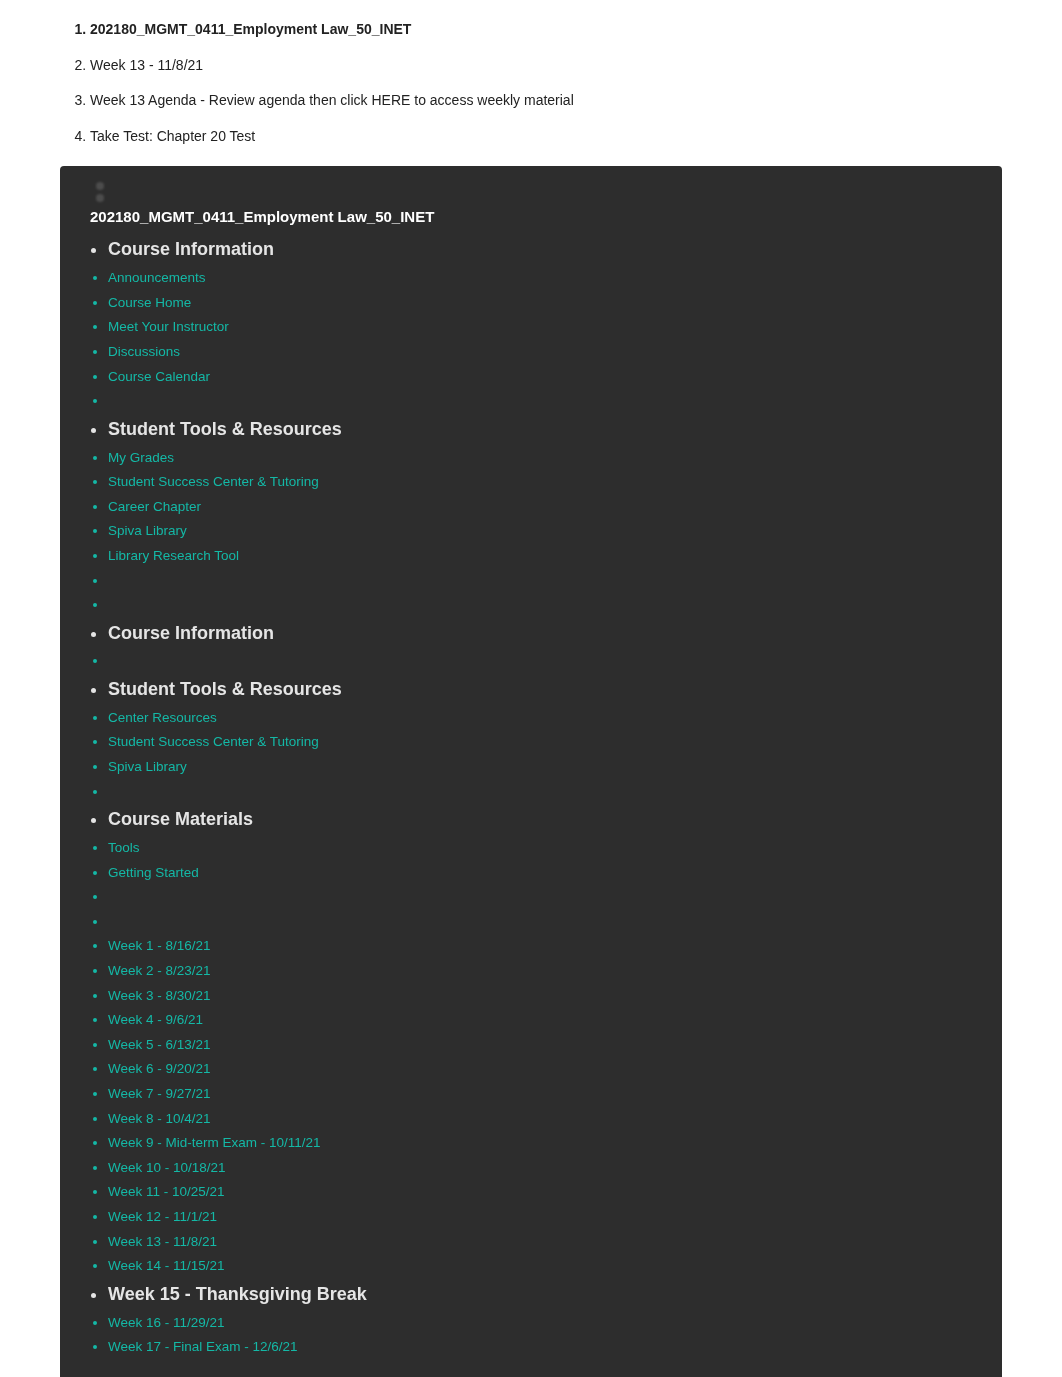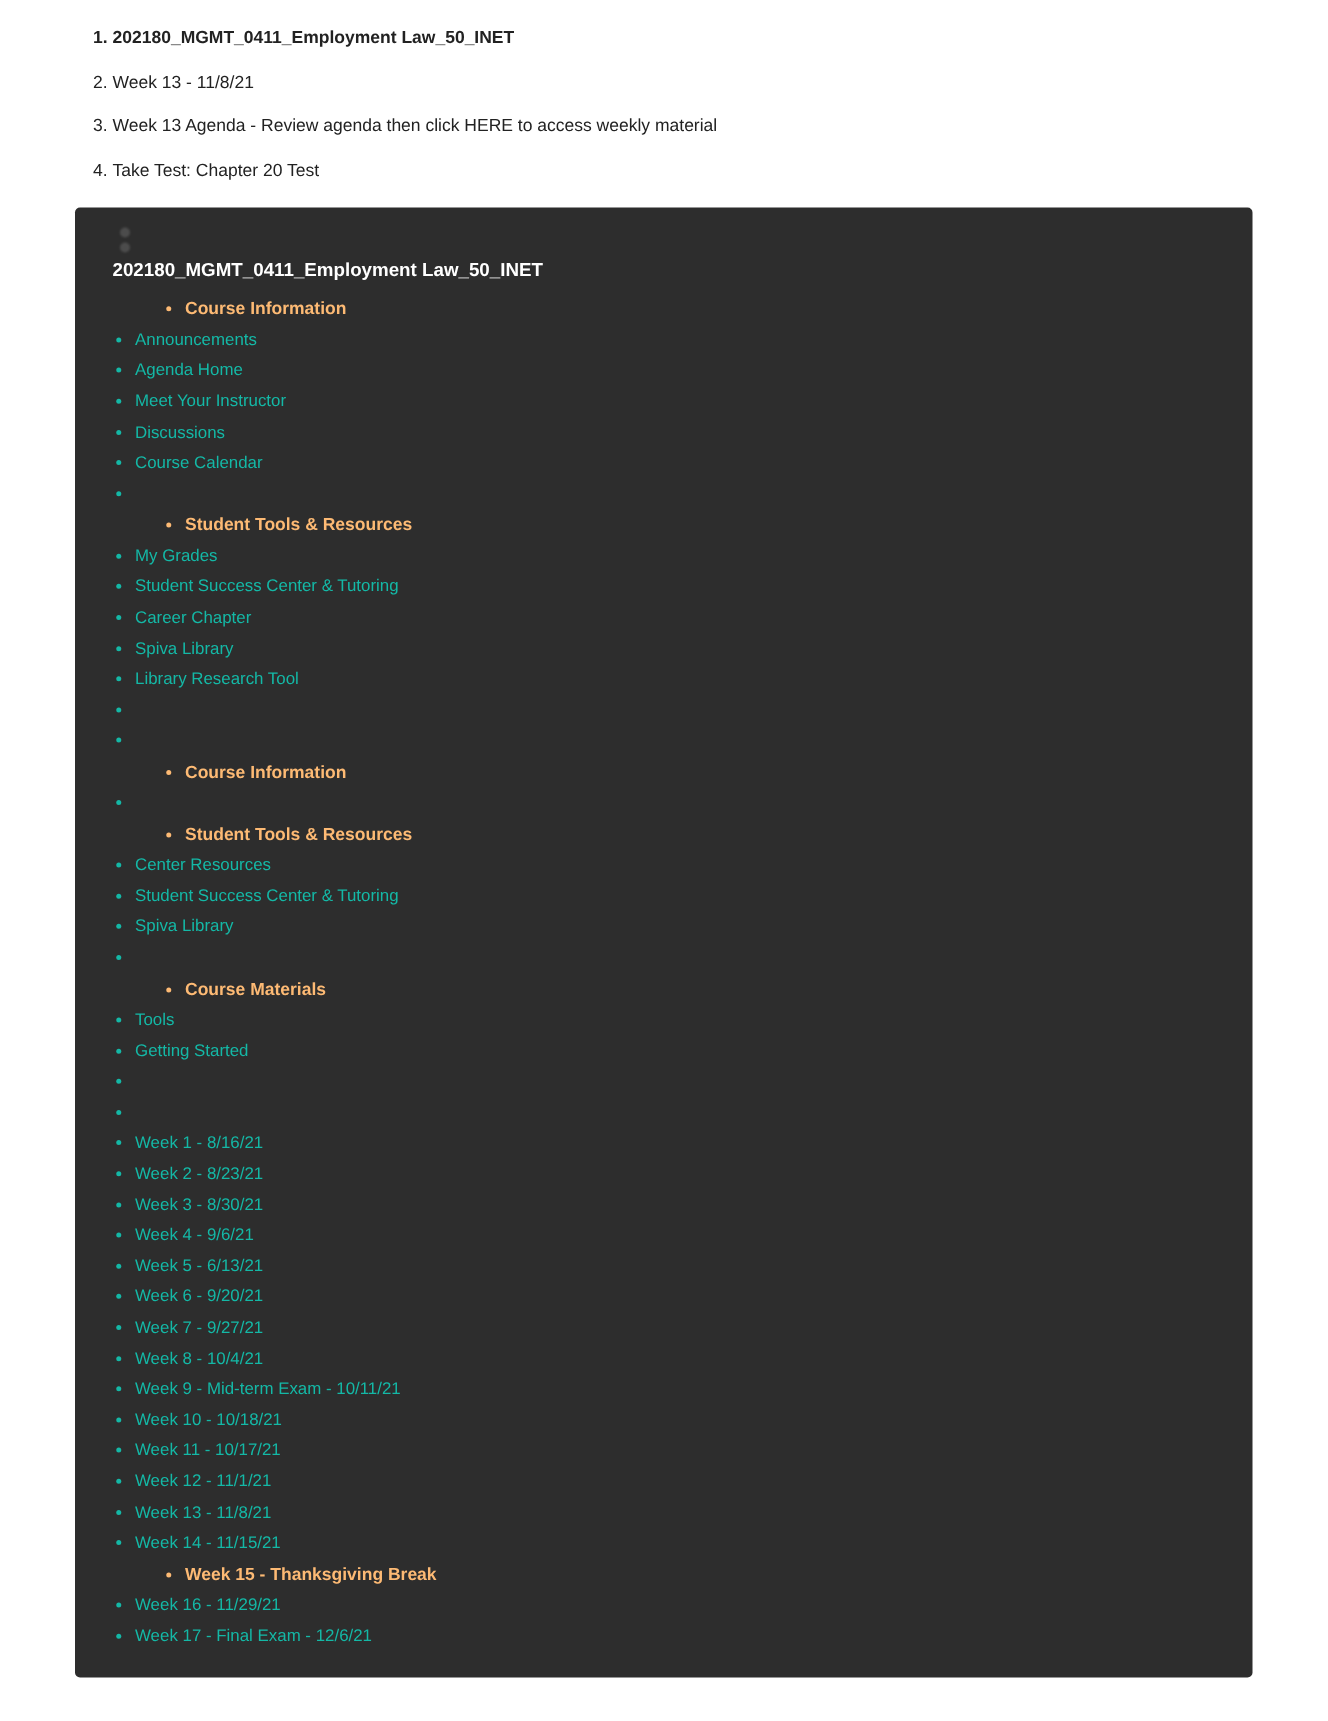--- a/index.html
+++ b/index.html
@@ -60,23 +60,22 @@
     .dark-panel ul li {
       margin-bottom: 3px;
       font-size: 13.5px;
       line-height: 1.6;
       color: #14b8a6;
     }
 
     .dark-panel ul li.section-header {
       list-style: disc;
       font-weight: bold;
-      color: #fdba74;
-      font-size: 14px;
-      margin-left: 40px;
+      color: #e5e5e5;
+      font-size: 18px;
     }
 
     .spacer-item {
       list-style: disc;
       color: transparent;
       line-height: 0.8;
     }
 
     
     .blur-dots {
@@ -133,21 +132,21 @@
 
     <ul>
 
       <li class="section-header">
         <span>Course Information</span>
       </li>
       <li>
         <span>Announcements</span>
       </li>
       <li>
-        <span>Agenda Home</span>
+        <span>Course Home</span>
       </li>
       <li>
         <span>Meet Your Instructor</span>
       </li>
       <li>
         <span>Discussions</span>
       </li>
       <li>
         <span>Course Calendar</span>
       </li>
@@ -213,21 +212,21 @@
       <li><span>Week 1 - 8/16/21</span></li>
       <li><span>Week 2 - 8/23/21</span></li>
       <li><span>Week 3 - 8/30/21</span></li>
       <li><span>Week 4 - 9/6/21</span></li>
       <li><span>Week 5 - 6/13/21</span></li>
       <li><span>Week 6 - 9/20/21</span></li>
       <li><span>Week 7 - 9/27/21</span></li>
       <li><span>Week 8 - 10/4/21</span></li>
       <li><span>Week 9 - Mid-term Exam - 10/11/21</span></li>
       <li><span>Week 10 - 10/18/21</span></li>
-      <li><span>Week 11 - 10/17/21</span></li>
+      <li><span>Week 11 - 10/25/21</span></li>
       <li><span>Week 12 - 11/1/21</span></li>
       <li><span>Week 13 - 11/8/21</span></li>
       <li><span>Week 14 - 11/15/21</span></li>
 
       <li class="section-header">
         <span>Week 15 - Thanksgiving Break</span>
       </li>
 
       <li><span>Week 16 - 11/29/21</span></li>
       <li><span>Week 17 - Final Exam - 12/6/21</span></li>

